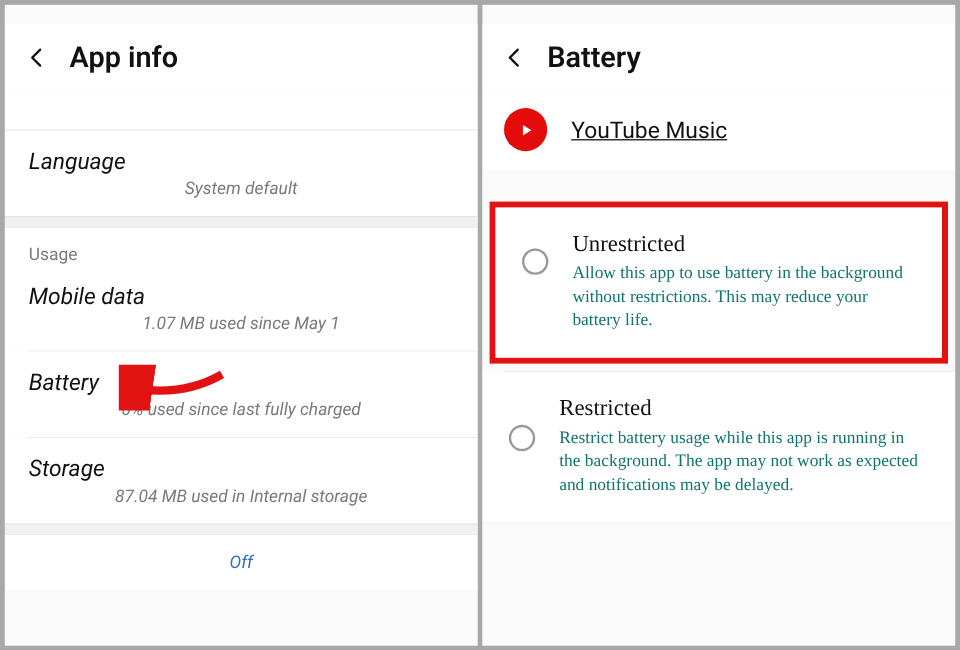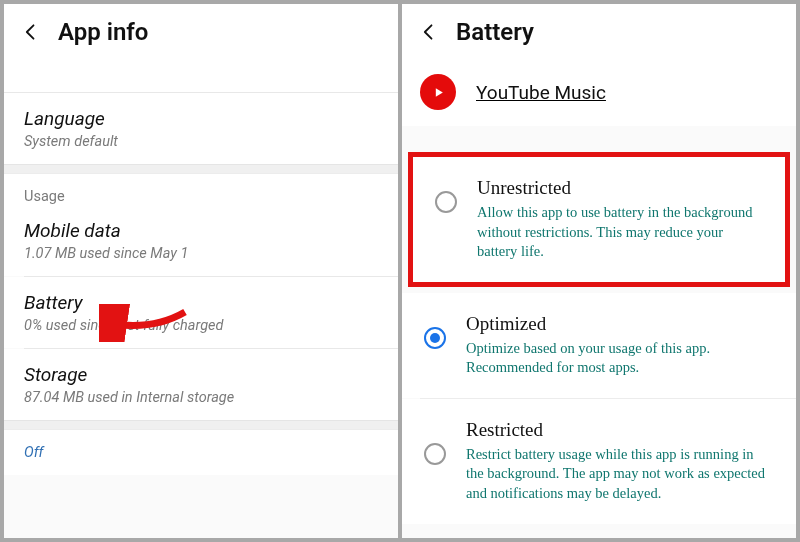--- a/index.html
+++ b/index.html
@@ -20,20 +20,21 @@
     flex-direction: column;
     overflow: hidden;
     position: relative;
   }
   .header {
     display: flex;
     align-items: center;
     padding: 14px 16px 16px 16px;
     gap: 16px;
     background: #fff;
+    margin-top: 16px;
   }
   .back-icon {
     width: 22px;
     height: 22px;
     display: flex;
     align-items: center;
     justify-content: center;
     cursor: pointer;
   }
   .back-icon svg { width: 20px; height: 20px; }
@@ -57,20 +58,21 @@
     font-style: italic;
   }
   .row-title {
     font-size: 19px;
     color: #111;
     margin-bottom: 3px;
   }
   .row-sub {
     font-size: 14.5px;
     color: #7a7a7a;
+    text-align: center;
   }
   .row-sub.blue { color: #2f6fb3; }
   .section-label {
     font-size: 14.5px;
     color: #7a7a7a;
     padding: 14px 36px 8px 20px;
     background: #fff;
   }
   
   .arrow-wrap {
@@ -240,27 +242,20 @@
         <div class="radio"></div>
         <div class="opt-text">
           <div class="opt-title">Unrestricted</div>
           <div class="opt-desc">Allow this app to use battery in the background without restrictions. This may reduce your battery life.</div>
         </div>
       </div>
     </div>
 
     <div style="height:6px;"></div>
 
-    <div class="opt">
-      <div class="radio selected"></div>
-      <div class="opt-text">
-        <div class="opt-title">Optimized</div>
-        <div class="opt-desc">Optimize based on your usage of this app. Recommended for most apps.</div>
-      </div>
-    </div>
 
     <div class="opt-divider"></div>
 
     <div class="opt">
       <div class="radio" style="margin-top:24px;"></div>
       <div class="opt-text">
         <div class="opt-title">Restricted</div>
         <div class="opt-desc">Restrict battery usage while this app is running in the background. The app may not work as expected and notifications may be delayed.</div>
       </div>
     </div>

